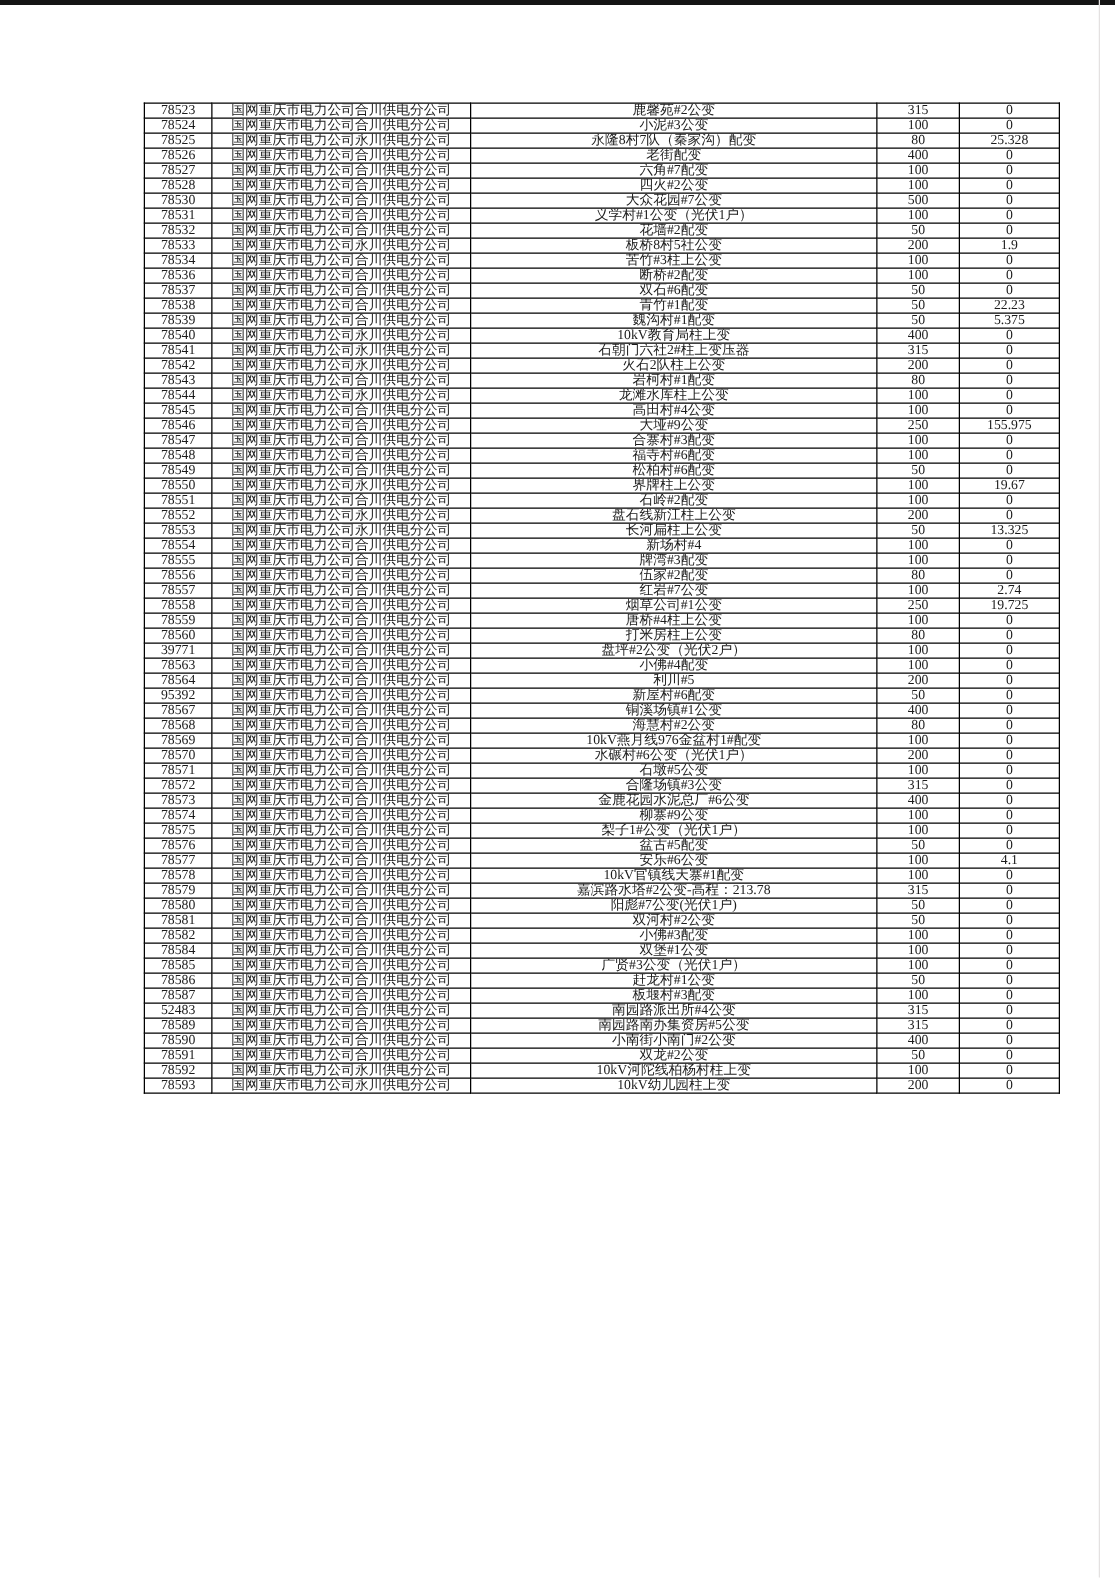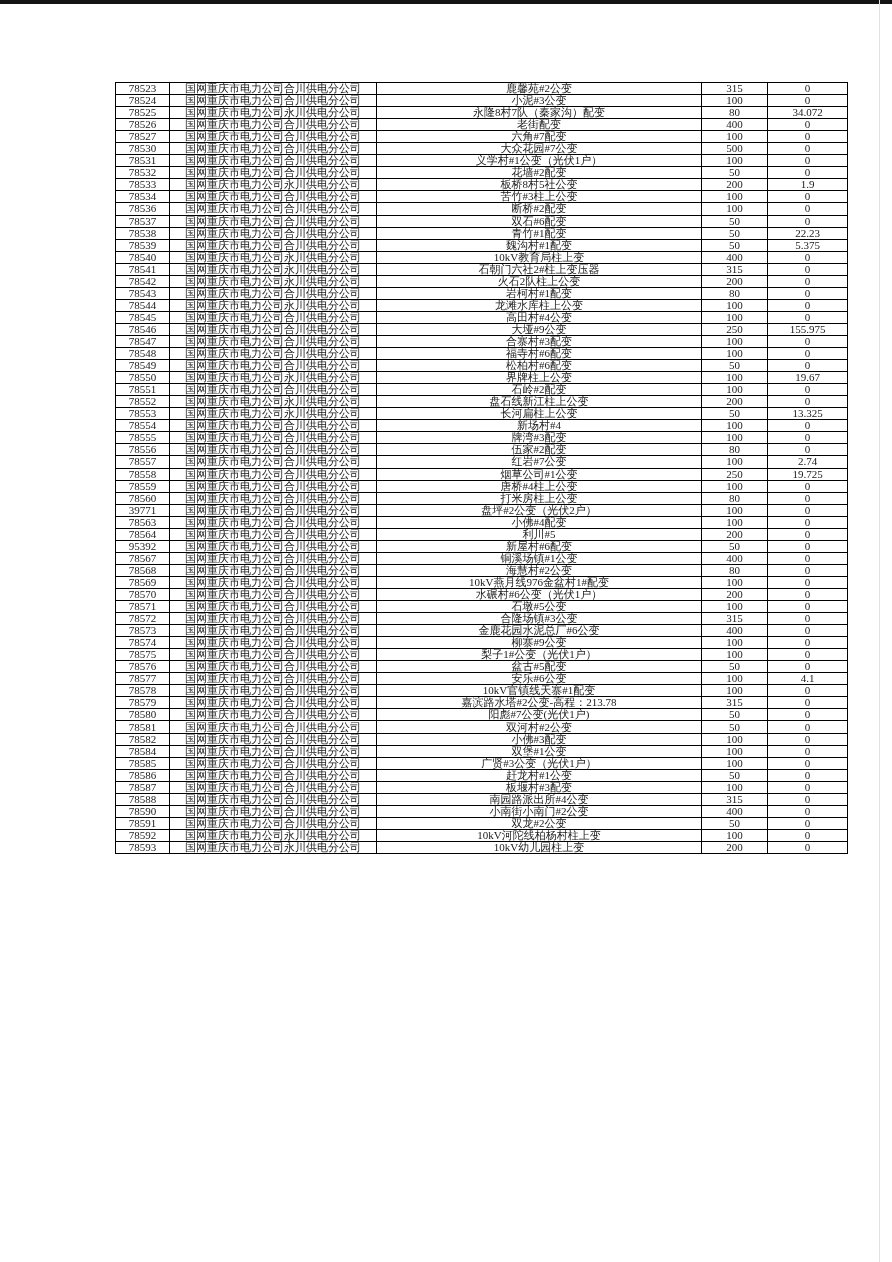--- a/index.html
+++ b/index.html
@@ -63,33 +63,40 @@
         <td>国网重庆市电力公司合川供电分公司</td>
         <td>小泥#3公变</td>
         <td>100</td>
         <td>0</td>
       </tr>
       <tr>
         <td>78525</td>
         <td>国网重庆市电力公司永川供电分公司</td>
         <td>永隆8村7队（秦家沟）配变</td>
         <td>80</td>
-        <td>34.072</td>
+        <td>25.328</td>
       </tr>
       <tr>
         <td>78526</td>
         <td>国网重庆市电力公司合川供电分公司</td>
         <td>老街配变</td>
         <td>400</td>
         <td>0</td>
       </tr>
       <tr>
         <td>78527</td>
         <td>国网重庆市电力公司合川供电分公司</td>
         <td>六角#7配变</td>
+        <td>100</td>
+        <td>0</td>
+      </tr>
+      <tr>
+        <td>78528</td>
+        <td>国网重庆市电力公司合川供电分公司</td>
+        <td>四火#2公变</td>
         <td>100</td>
         <td>0</td>
       </tr>
       <tr>
         <td>78530</td>
         <td>国网重庆市电力公司合川供电分公司</td>
         <td>大众花园#7公变</td>
         <td>500</td>
         <td>0</td>
       </tr>
@@ -458,23 +465,30 @@
         <td>0</td>
       </tr>
       <tr>
         <td>78587</td>
         <td>国网重庆市电力公司合川供电分公司</td>
         <td>板堰村#3配变</td>
         <td>100</td>
         <td>0</td>
       </tr>
       <tr>
-        <td>78588</td>
+        <td>52483</td>
         <td>国网重庆市电力公司合川供电分公司</td>
         <td>南园路派出所#4公变</td>
+        <td>315</td>
+        <td>0</td>
+      </tr>
+      <tr>
+        <td>78589</td>
+        <td>国网重庆市电力公司合川供电分公司</td>
+        <td>南园路南办集资房#5公变</td>
         <td>315</td>
         <td>0</td>
       </tr>
       <tr>
         <td>78590</td>
         <td>国网重庆市电力公司合川供电分公司</td>
         <td>小南街小南门#2公变</td>
         <td>400</td>
         <td>0</td>
       </tr>

